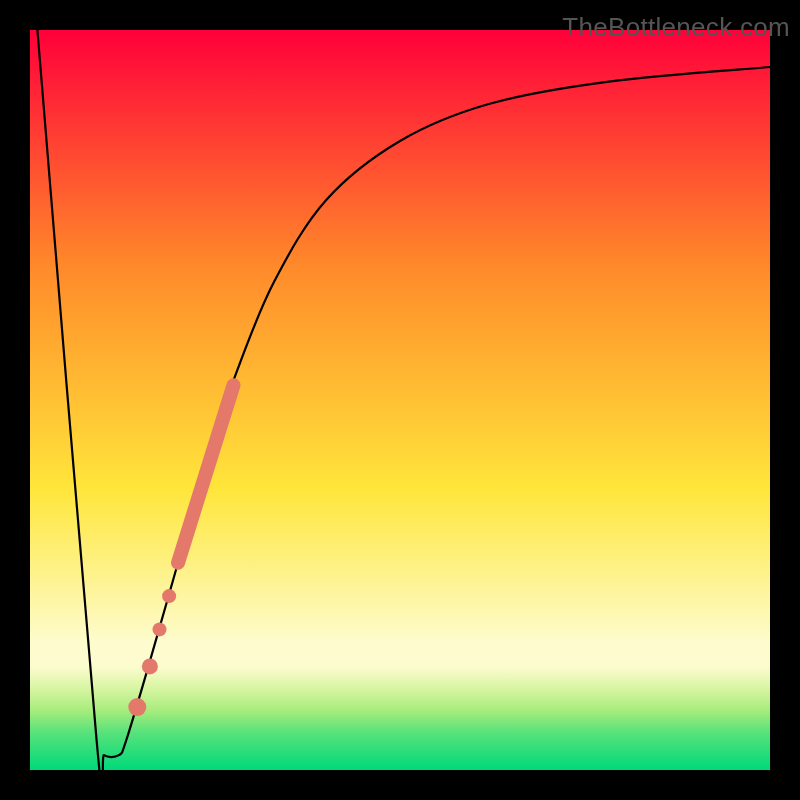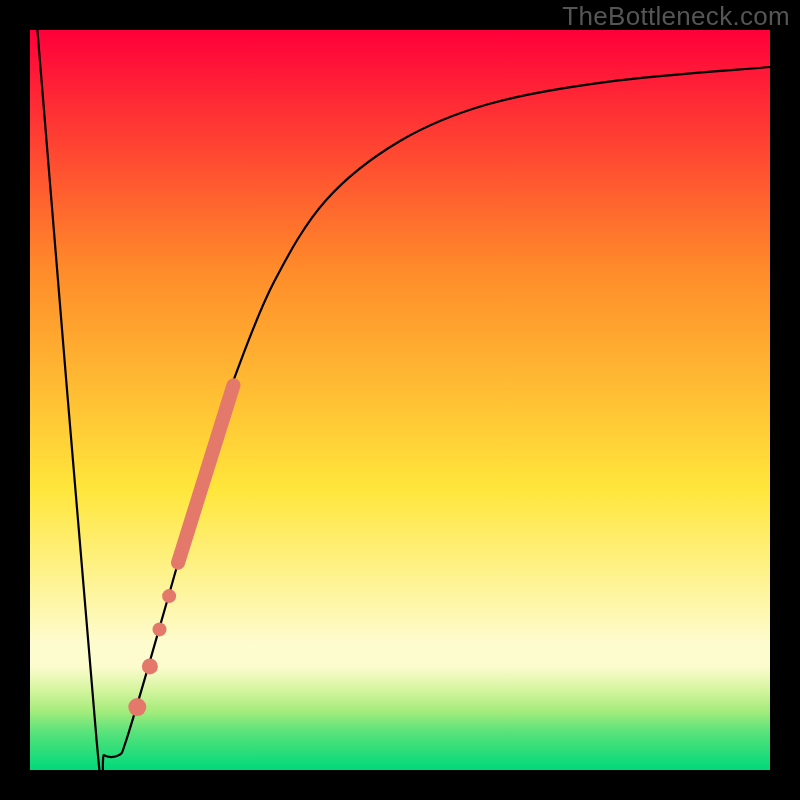--- a/index.html
+++ b/index.html
@@ -12,21 +12,21 @@
     font-family: Arial, Helvetica, sans-serif;
   }
   .frame {
     position: relative;
     width: 800px;
     height: 800px;
     background: #000;
   }
   .watermark {
     position: absolute;
-    top: 1px;
+    top: 12px;
     right: 10px;
     color: #555;
     font-size: 26px;
     font-weight: 400;
     letter-spacing: 0.3px;
     user-select: none;
   }
   svg {
     position: absolute;
     left: 0;

